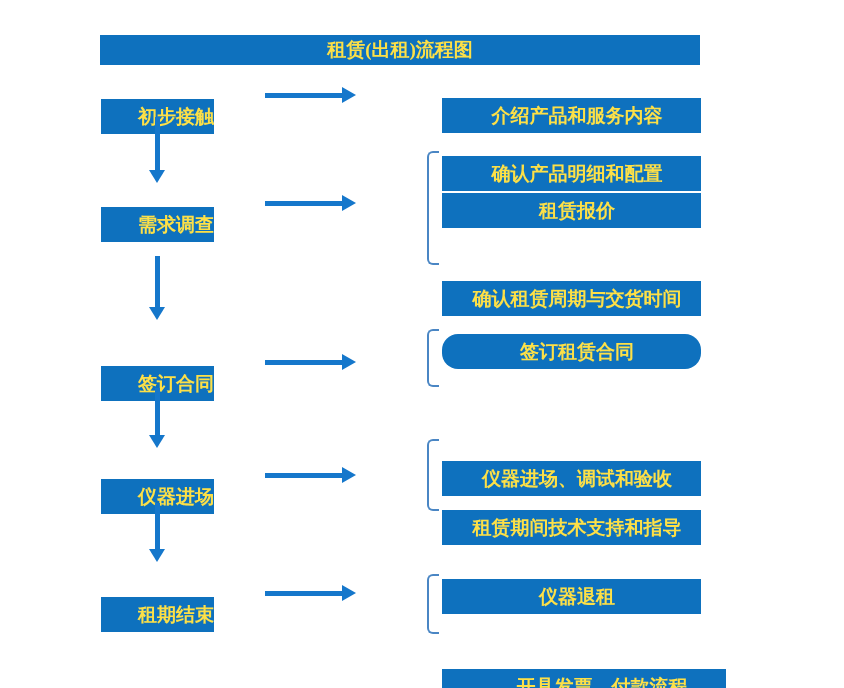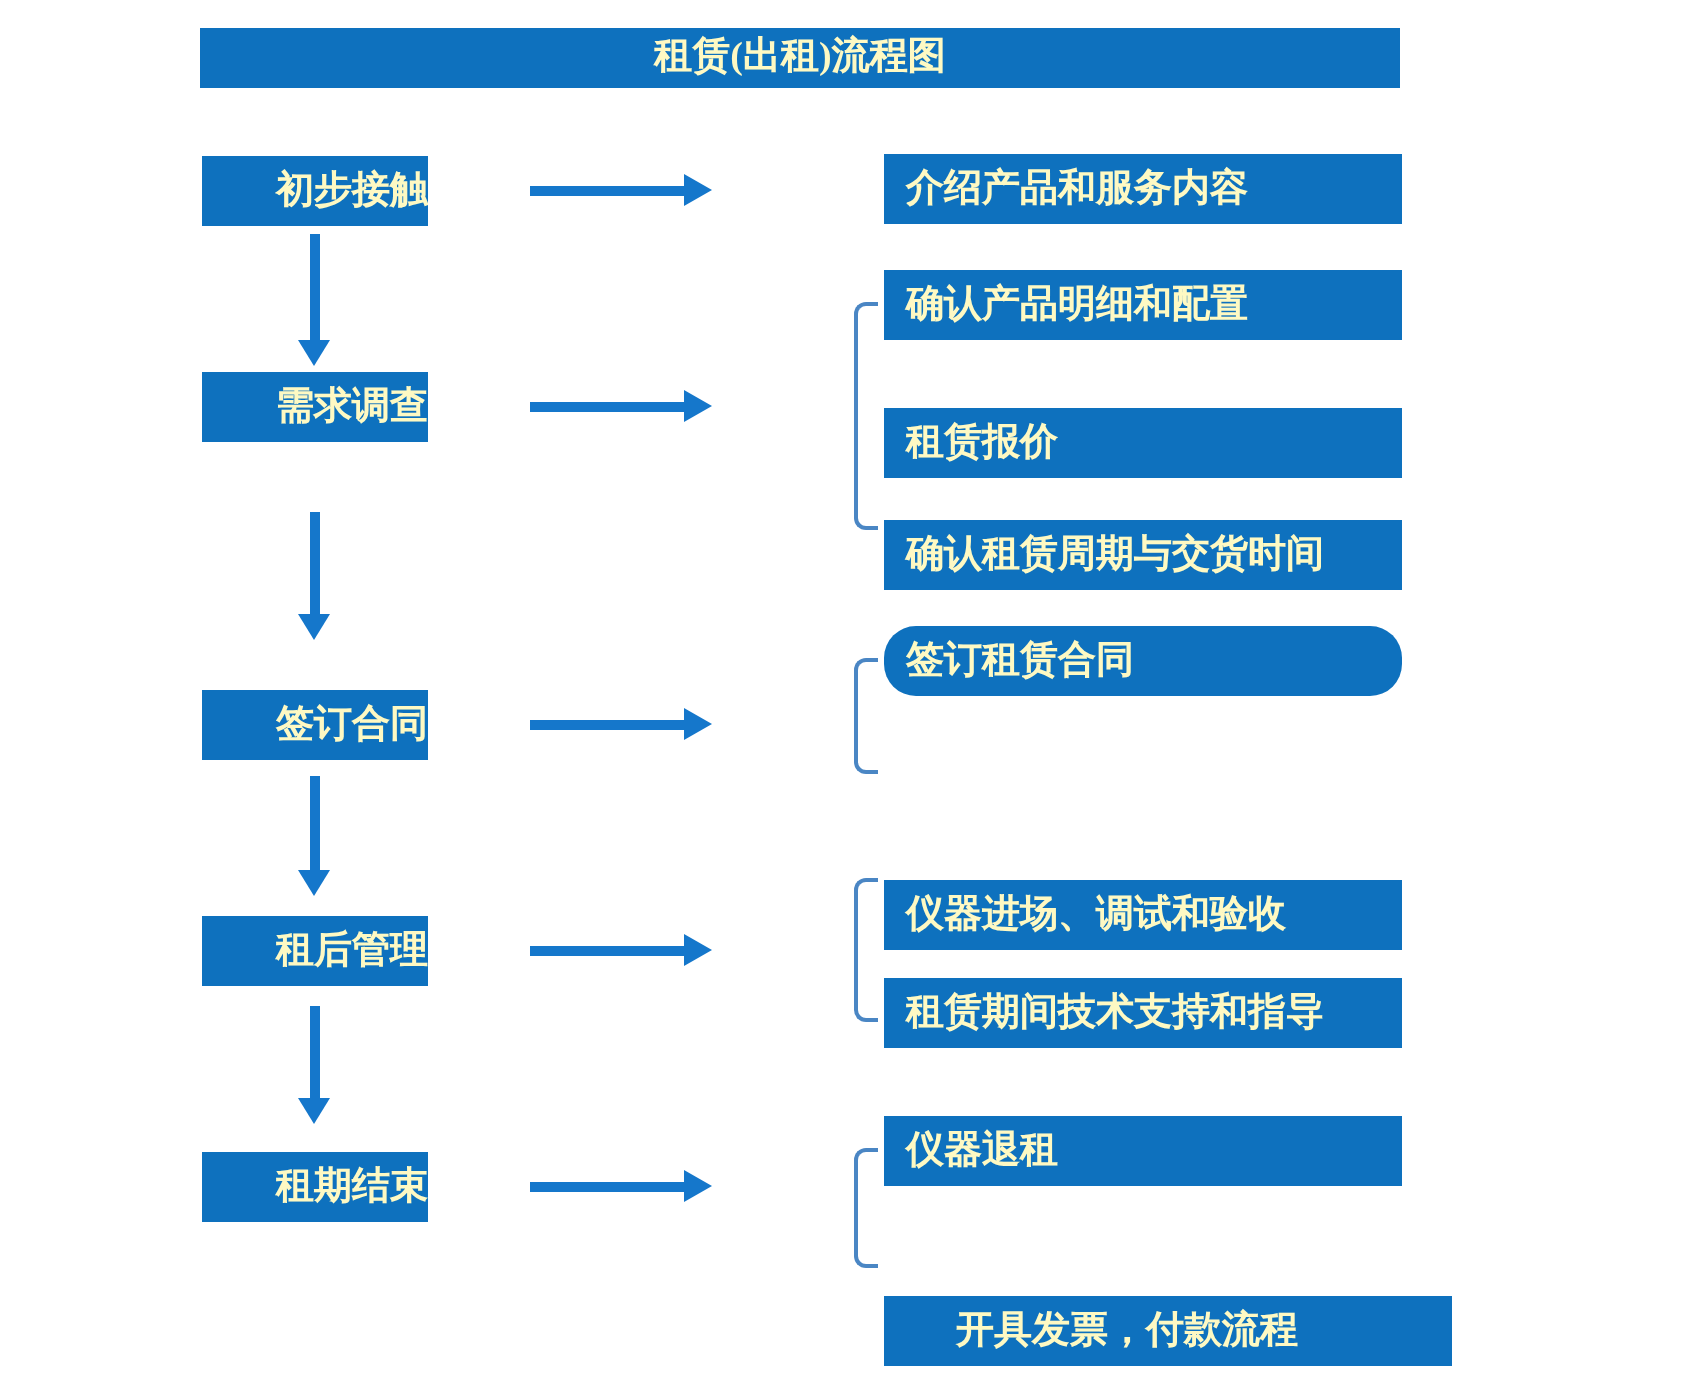--- a/index.html
+++ b/index.html
@@ -6,41 +6,42 @@
   .canvas{
     position:relative;
     width:844px;height:688px;
     background:#ffffff;
     font-family:"Liberation Serif","DejaVu Serif",serif;
     overflow:hidden;
   }
   .box{
     position:absolute;
     background:#0e71be;
-    color:#fef9c3;
+    color:#fde047;
     font-weight:bold;
     font-size:19px;
     height:35px;
     line-height:35px;
     white-space:nowrap;
     overflow:hidden;
+    margin-top:21px;
   }
   .title-bar{
     left:100px;top:14px;width:600px;height:30px;line-height:30px;
     text-align:center;font-size:19px;
   }
   .step{left:101px;width:113px;text-align:right;}
-  .detail{left:442px;width:259px;text-align:left;padding-left:11px;width:248px;}
+  .detail{left:442px;width:259px;text-align:center;padding-left:11px;width:248px;}
 
   
   .s1{top:78px;} .s2{top:186px;} .s3{top:345px;} .s4{top:458px;} .s5{top:576px;}
 
   
   .d1{top:77px;}
-  .d2{top:135px;} .d3{top:204px;} .d4{top:260px;}
+  .d2{top:135px;} .d3{top:172px;} .d4{top:260px;}
   .d5{top:313px;border-radius:16px;} .d6{top:365px;}
   .d7{top:440px;} .d8{top:489px;}
   .d9{top:558px;} .d10{top:648px;padding-left:36px;}
 
   
   .arrow-right{position:absolute;left:265px;width:91px;height:16px;}
   .arrow-right .line{position:absolute;left:0;right:12px;top:6px;height:5px;background:#1577cb;}
   .arrow-right .head{position:absolute;right:0;top:0;width:0;height:0;
     border-top:8px solid transparent;border-bottom:8px solid transparent;border-left:14px solid #1577cb;}
   .ar1{top:87px;} .ar2{top:195px;} .ar3{top:354px;} .ar4{top:467px;} .ar5{top:585px;}
@@ -70,21 +71,21 @@
 </head>
 <body>
 
 <div class="canvas">
 
   <div class="box title-bar">租赁(出租)流程图</div>
 
   <div class="box step s1">初步接触</div>
   <div class="box step s2">需求调查</div>
   <div class="box step s3">签订合同</div>
-  <div class="box step s4">租后管理</div>
+  <div class="box step s4">仪器进场</div>
   <div class="box step s5">租期结束</div>
 
   <div class="arrow-down ad1">
       <div class="line"></div>
       <div class="head"></div>
     </div>
   <div class="arrow-down ad2">
       <div class="line"></div>
       <div class="head"></div>
     </div>

